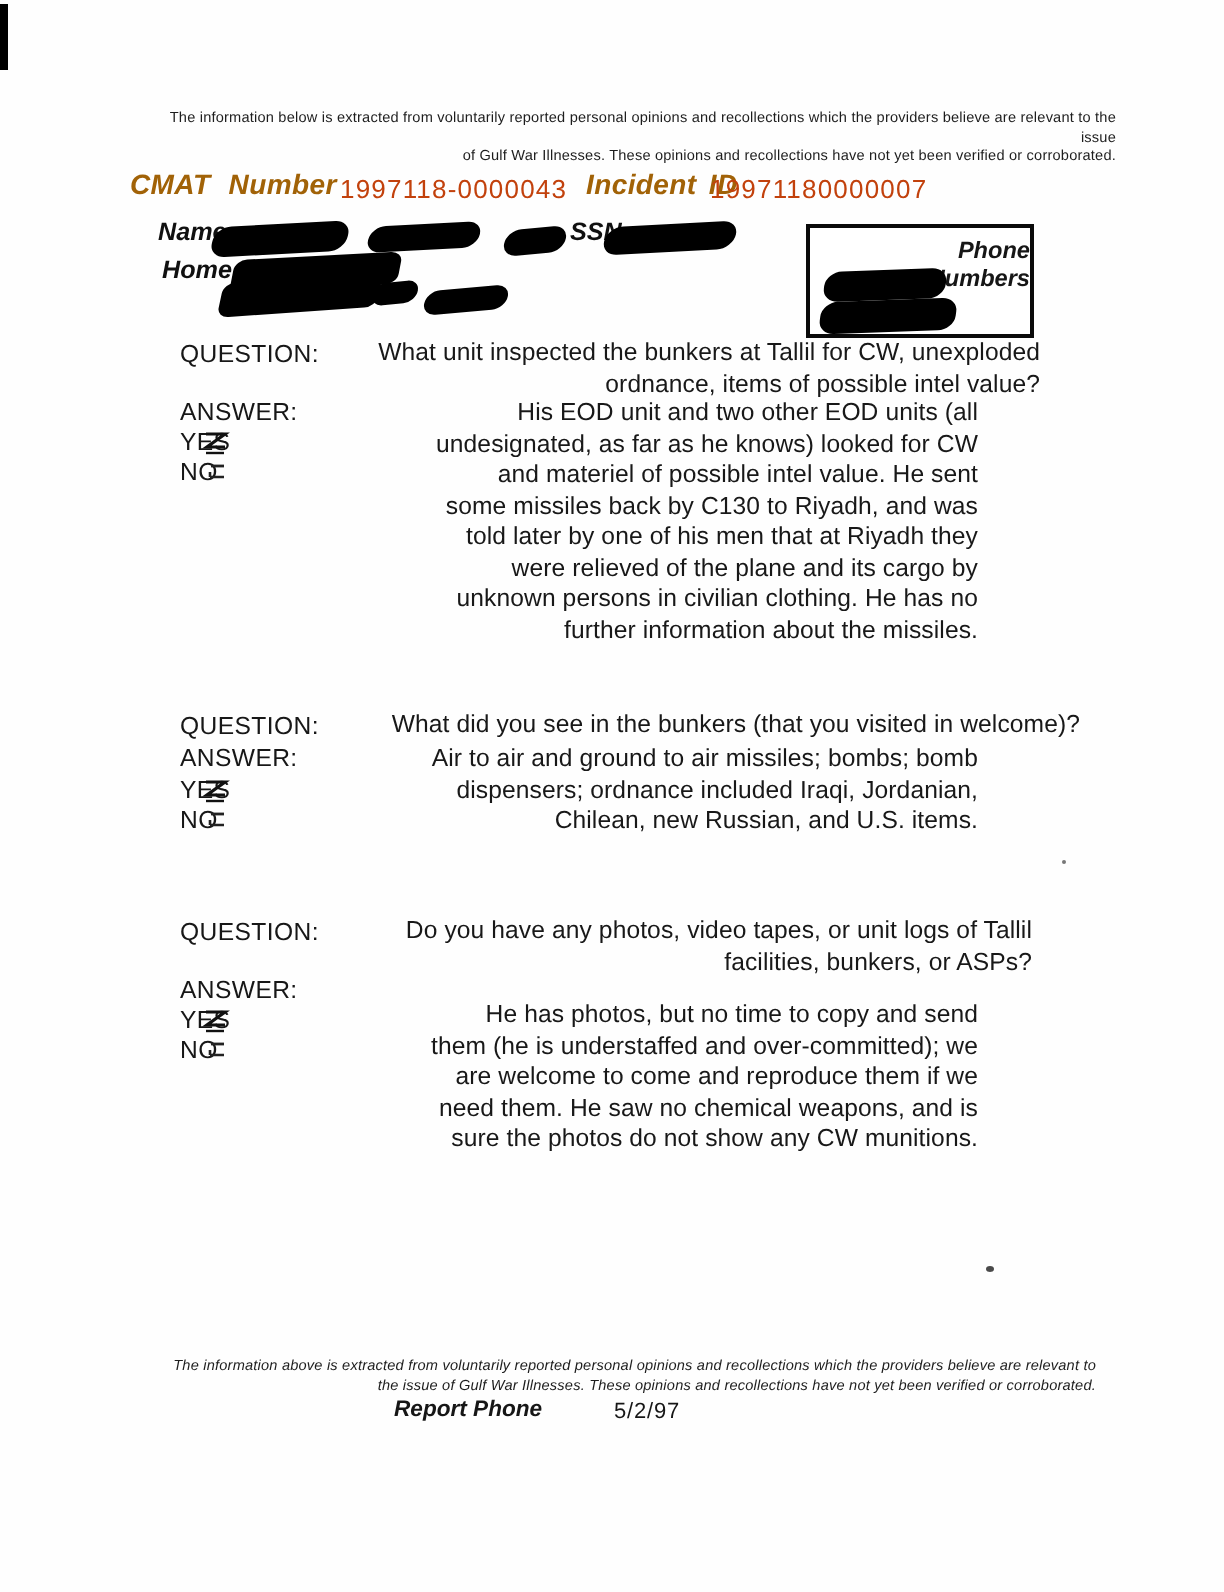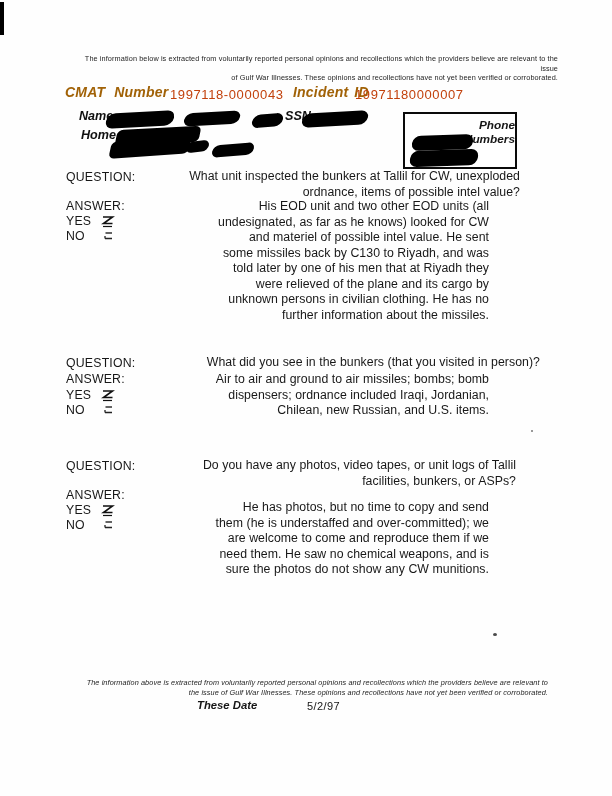--- a/index.html
+++ b/index.html
@@ -15,21 +15,21 @@
   .abs{position:absolute;text-align:right;}
   .bi{font-weight:bold;font-style:italic;}
   .disc{
     font-size:7.3px;line-height:9.6px;color:#1d1d1d;
     white-space:pre-line;letter-spacing:0.1px;
   }
   .disc.it{font-style:italic;}
   .hdr-label{font-size:14px;letter-spacing:0.2px;word-spacing:5px;color:#a16207;}
   .hdr-value{font-size:13px;letter-spacing:0.6px;color:#c2410c;}
   .fld-label{font-size:12.6px;color:#101010;}
-  .q-label,.a-label,.yn-label{font-size:12.3px;color:#171717;letter-spacing:0.2px;}
+  .q-label,.a-label,.yn-label{font-size:12.3px;color:#171717;letter-spacing:0.2px;margin-left:24px;}
   .q-text,.a-text{
     font-size:12.3px;line-height:15.5px;color:#181818;
     white-space:pre-line;letter-spacing:0.05px;
   }
   .redact{position:absolute;background:#000;border-radius:8px/7px;}
   .phone-box{
     position:absolute;left:403px;top:112px;width:110px;height:53px;
     border:2px solid #0a0a0a;background:#fff;
   }
   .chk{position:absolute;width:14px;height:14px;}
@@ -98,21 +98,21 @@
 and materiel of possible intel value.  He sent
 some missiles back by C130 to Riyadh, and was
 told later by one of his men that at Riyadh they
 were relieved of the plane and its cargo by
 unknown persons in civilian clothing.  He has no
 further information about the missiles.</div>
   </div>
 
   <div class="sec" style="top:355px;height:100px;">
     <div class="abs q-label" style="left:66px;top:1px;">QUESTION:</div>
-    <div class="abs q-text" style="left:140px;top:0;width:400px;">What did you see in the bunkers (that you visited in person)?</div>
+    <div class="abs q-text" style="left:140px;top:0;width:400px;">What did you see in the bunkers (that you visited in welcome)?</div>
     <div class="abs a-label" style="left:66px;top:17px;">ANSWER:</div>
     <div class="abs yn-label" style="left:66px;top:33px;">YES</div>
     <div class="chk" style="left:101px;top:34px;">
       <svg width="14" height="14" viewBox="0 0 14 14">
           <path d="M2 2 H11.5 L2.5 8.5 H11.5" fill="none" stroke="#111" stroke-width="1.6"></path>
           <line x1="2" y1="11.5" x2="11" y2="11.5" stroke="#111" stroke-width="1.2"></line>
         </svg>
     </div>
     <div class="abs yn-label" style="left:66px;top:48px;">NO</div>
     <div class="chk" style="left:102px;top:49px;">
@@ -147,16 +147,16 @@
     </div>
     <div class="abs a-text" style="left:179px;top:42px;width:310px;">He has photos, but no time to copy and send
 them (he is understaffed and over-committed); we
 are welcome to come and reproduce them if we
 need them.  He saw no chemical weapons, and is
 sure the photos do not show any CW munitions.</div>
   </div>
 
   <div class="abs disc it" style="left:78px;top:678px;width:470px;">The information above is extracted from voluntarily reported personal opinions and recollections which the providers believe are relevant to
 the issue of Gulf War Illnesses.  These opinions and recollections have not yet been verified or corroborated.</div>
-  <div class="abs bi" style="left:197px;top:699px;font-size:11.3px;">These Date</div>
+  <div class="abs bi" style="left:197px;top:699px;font-size:11.3px;">Report Phone</div>
   <div class="abs" style="left:307px;top:700px;font-size:11px;letter-spacing:0.4px;">5/2/97</div>
 
 </div>
 
 </body></html>

